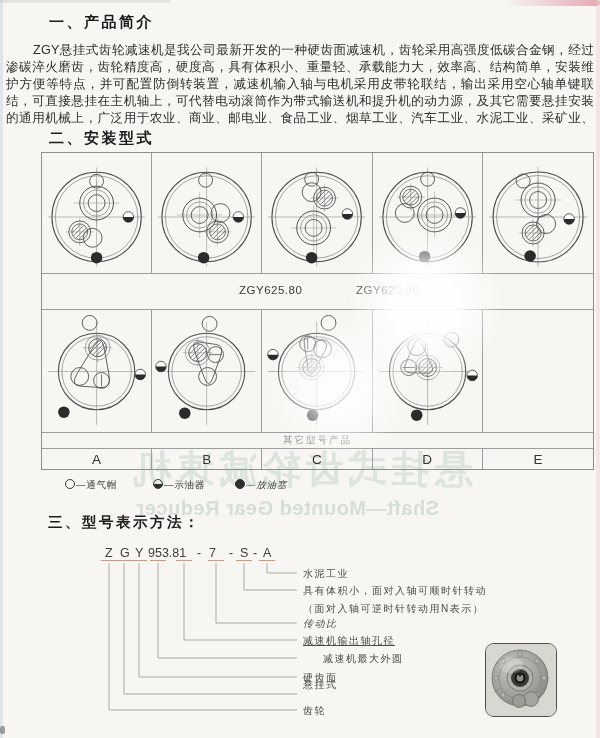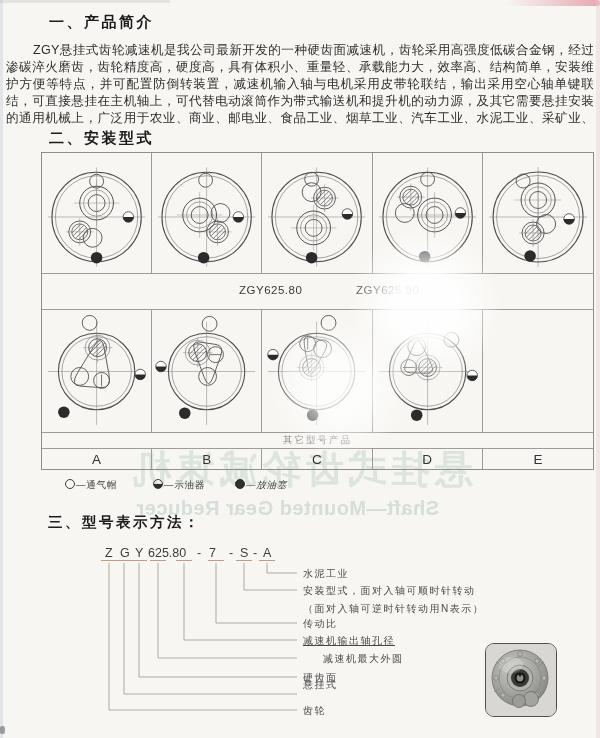--- a/index.html
+++ b/index.html
@@ -368,33 +368,33 @@
       <line x1="131" y1="560.5" x2="147" y2="560.5" stroke="#c29a85" stroke-width="1"></line>
       <path d="M 124 563 L 124 694 L 297 694" stroke="#a7a296" stroke-width="0.9" fill="none"></path>
       <line x1="116" y1="560.5" x2="132" y2="560.5" stroke="#c29a85" stroke-width="1"></line>
       <path d="M 109 563 L 109 710 L 297 710" stroke="#a7a296" stroke-width="0.9" fill="none"></path>
       <line x1="101" y1="560.5" x2="117" y2="560.5" stroke="#c29a85" stroke-width="1"></line>
     </svg>
   <div id="tokens">
       <span class="tok" style="left: 105px;">Z</span>
       <span class="tok" style="left: 120px;">G</span>
       <span class="tok" style="left: 135px;">Y</span>
-      <span class="tok" style="left: 148px;">625.80</span>
+      <span class="tok" style="left: 148px;">953.81</span>
       <span class="tok" style="left: 197px;">-</span>
       <span class="tok" style="left: 209px;">7</span>
       <span class="tok" style="left: 229px;">-</span>
       <span class="tok" style="left: 240px;">S</span>
       <span class="tok" style="left: 253px;">-</span>
       <span class="tok" style="left: 263px;">A</span>
     </div>
   <div id="callouts">
       <div class="callout" style="top: 567px;">水泥工业</div>
-      <div class="callout" style="top: 584px;">安装型式，面对入轴可顺时针转动</div>
+      <div class="callout" style="top: 584px;">具有体积小，面对入轴可顺时针转动</div>
       <div class="callout" style="top: 602px; text-align: right;">（面对入轴可逆时针转动用N表示）</div>
-      <div class="callout" style="top: 617px;">传动比</div>
+      <div class="callout" style="top: 617px; font-style: italic;">传动比</div>
       <div class="callout" style="top: 634px; text-decoration: underline;">减速机输出轴孔径</div>
       <div class="callout" style="top: 652px; margin-left: 20px;">减速机最大外圆</div>
       <div class="callout" style="top: 671px;">硬齿面</div>
       <div class="callout" style="top: 678px;">悬挂式</div>
       <div class="callout" style="top: 704px;">齿轮</div>
     </div>
 
   <div id="photo-frame">
     <svg viewBox="0 0 70 72">
       <defs>

